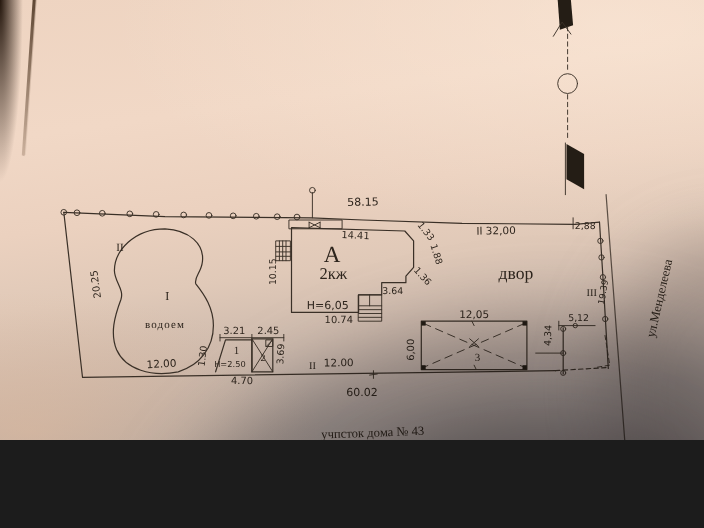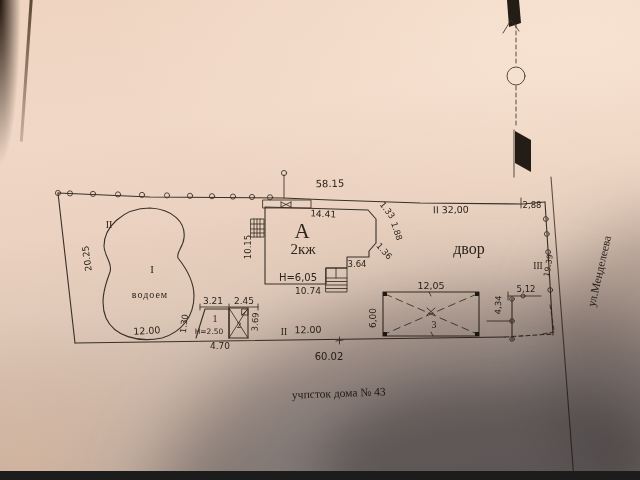--- a/index.html
+++ b/index.html
@@ -1,16 +1,16 @@
 <!DOCTYPE html>
 <html><head>
 <meta charset="utf-8">
 <style>
   html,body{margin:0;padding:0;background:#1c1c1c;}
-  #stage{position:relative;width:640px;height:471px;overflow:hidden;
+  #stage{position:relative;width:640px;height:400px;overflow:hidden;
          font-family:"DejaVu Sans",sans-serif;}
   
   .photo-base{position:absolute;inset:0;
     background:
       radial-gradient(120% 80% at 88% 6%, rgba(255,238,222,.45), rgba(255,238,222,0) 60%),
       radial-gradient(60% 45% at 4% 98%, rgba(226,186,156,.55), rgba(226,186,156,0) 70%),
       linear-gradient(172deg,#eed4c1 0%,#f1d8c6 26%,#ebd1bf 44%,#e0c9b8 58%,#ccb9ac 72%,#b2a7a0 88%,#aba19c 100%);}
   .blob{position:absolute;border-radius:50%;pointer-events:none;}
   .shade-a{left:150px;top:300px;width:560px;height:330px;background:rgba(112,108,114,.48);
            filter:blur(34px);transform:rotate(-14deg);mix-blend-mode:multiply;}

